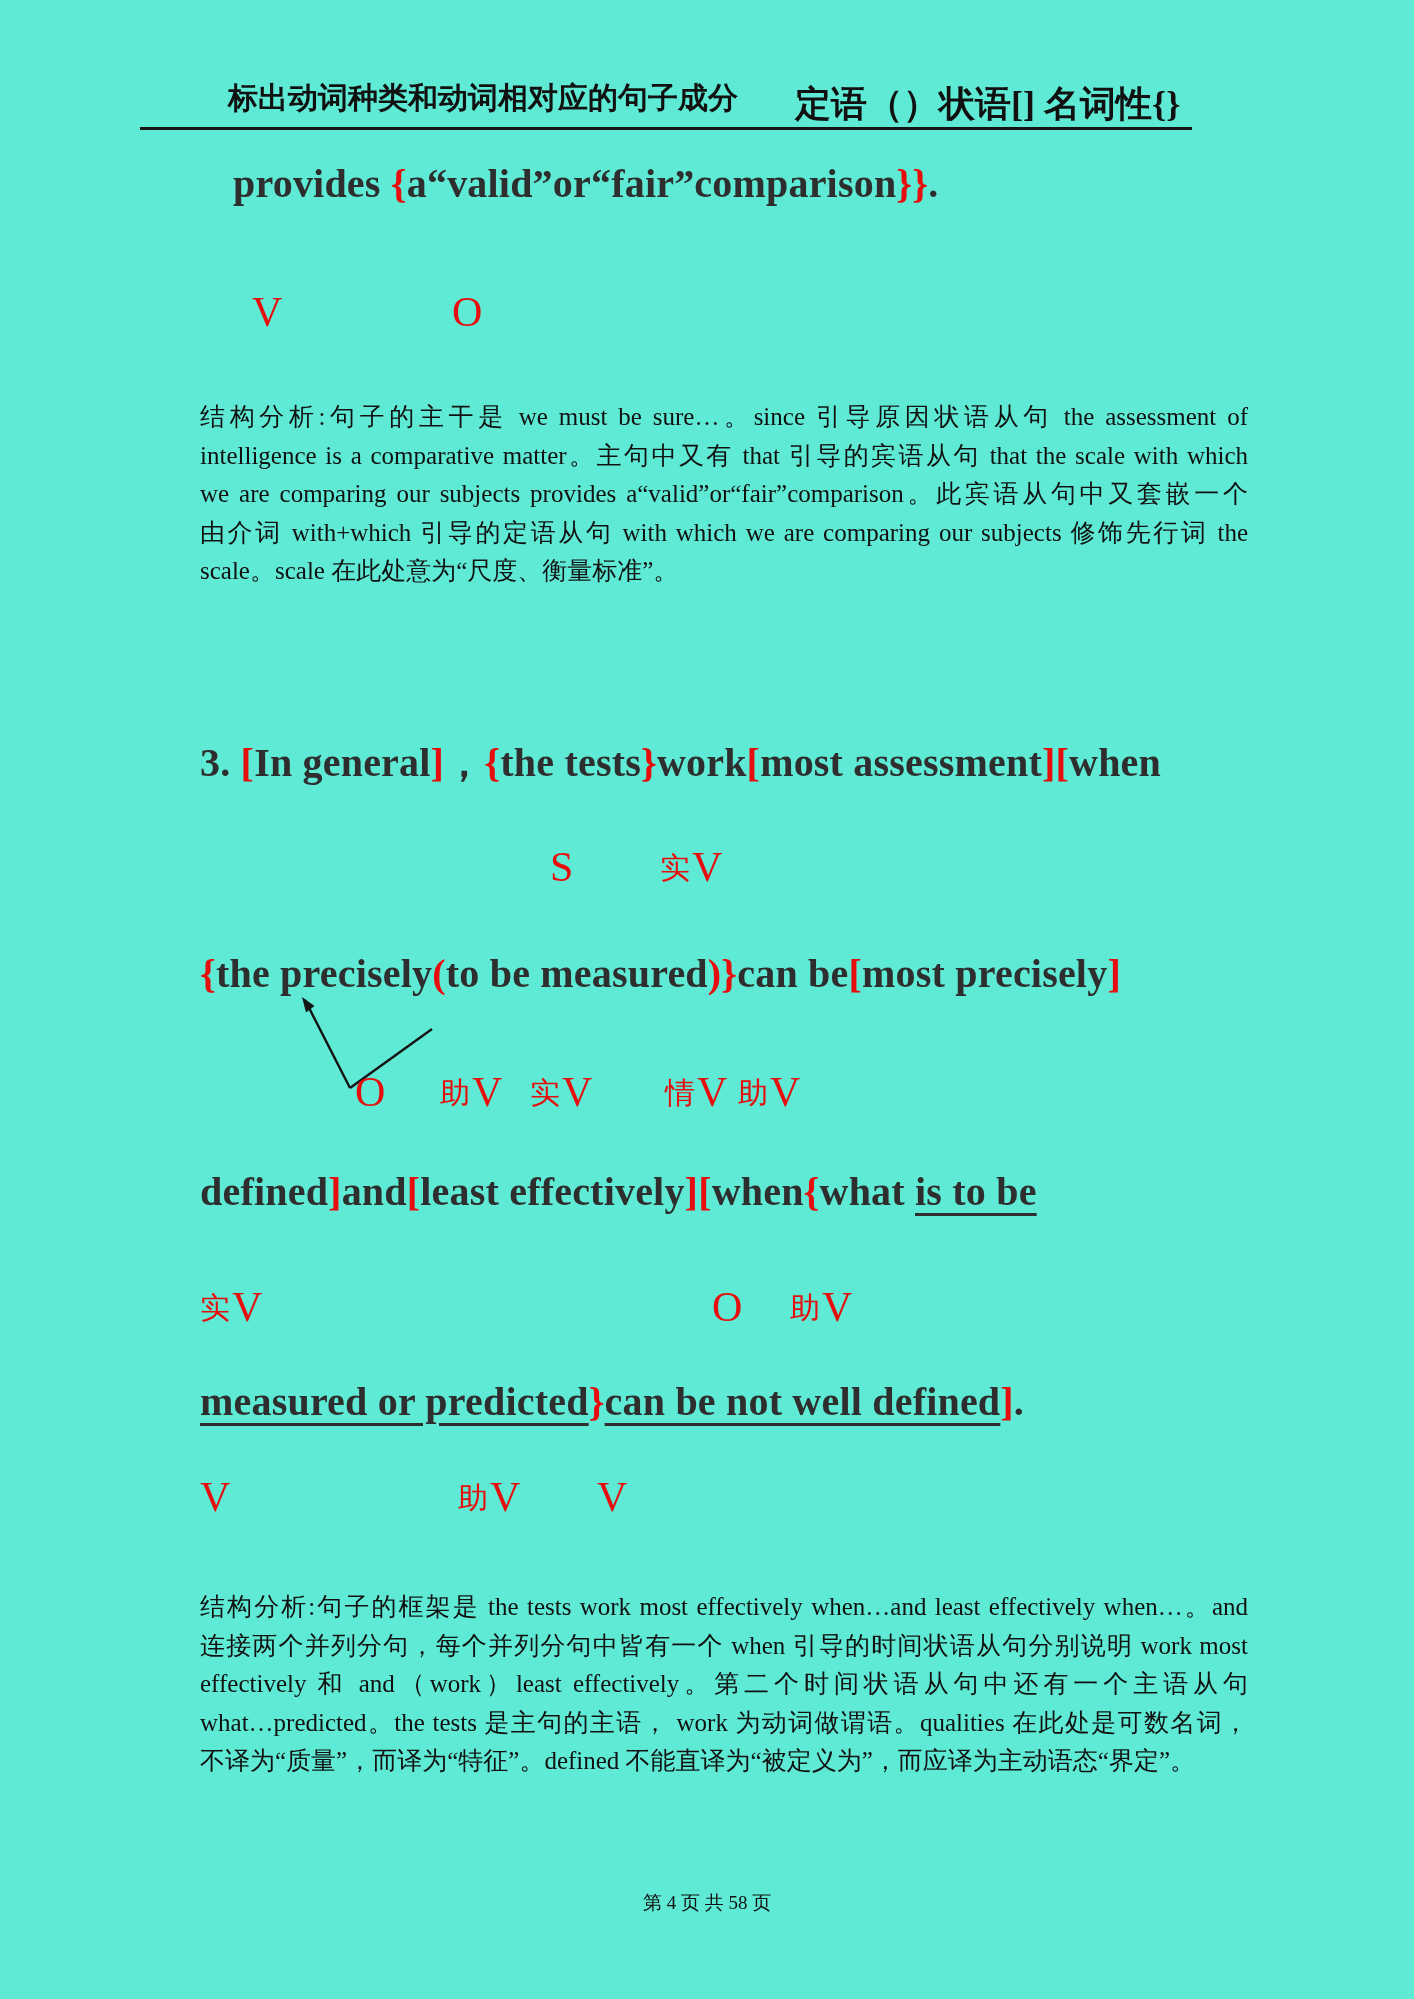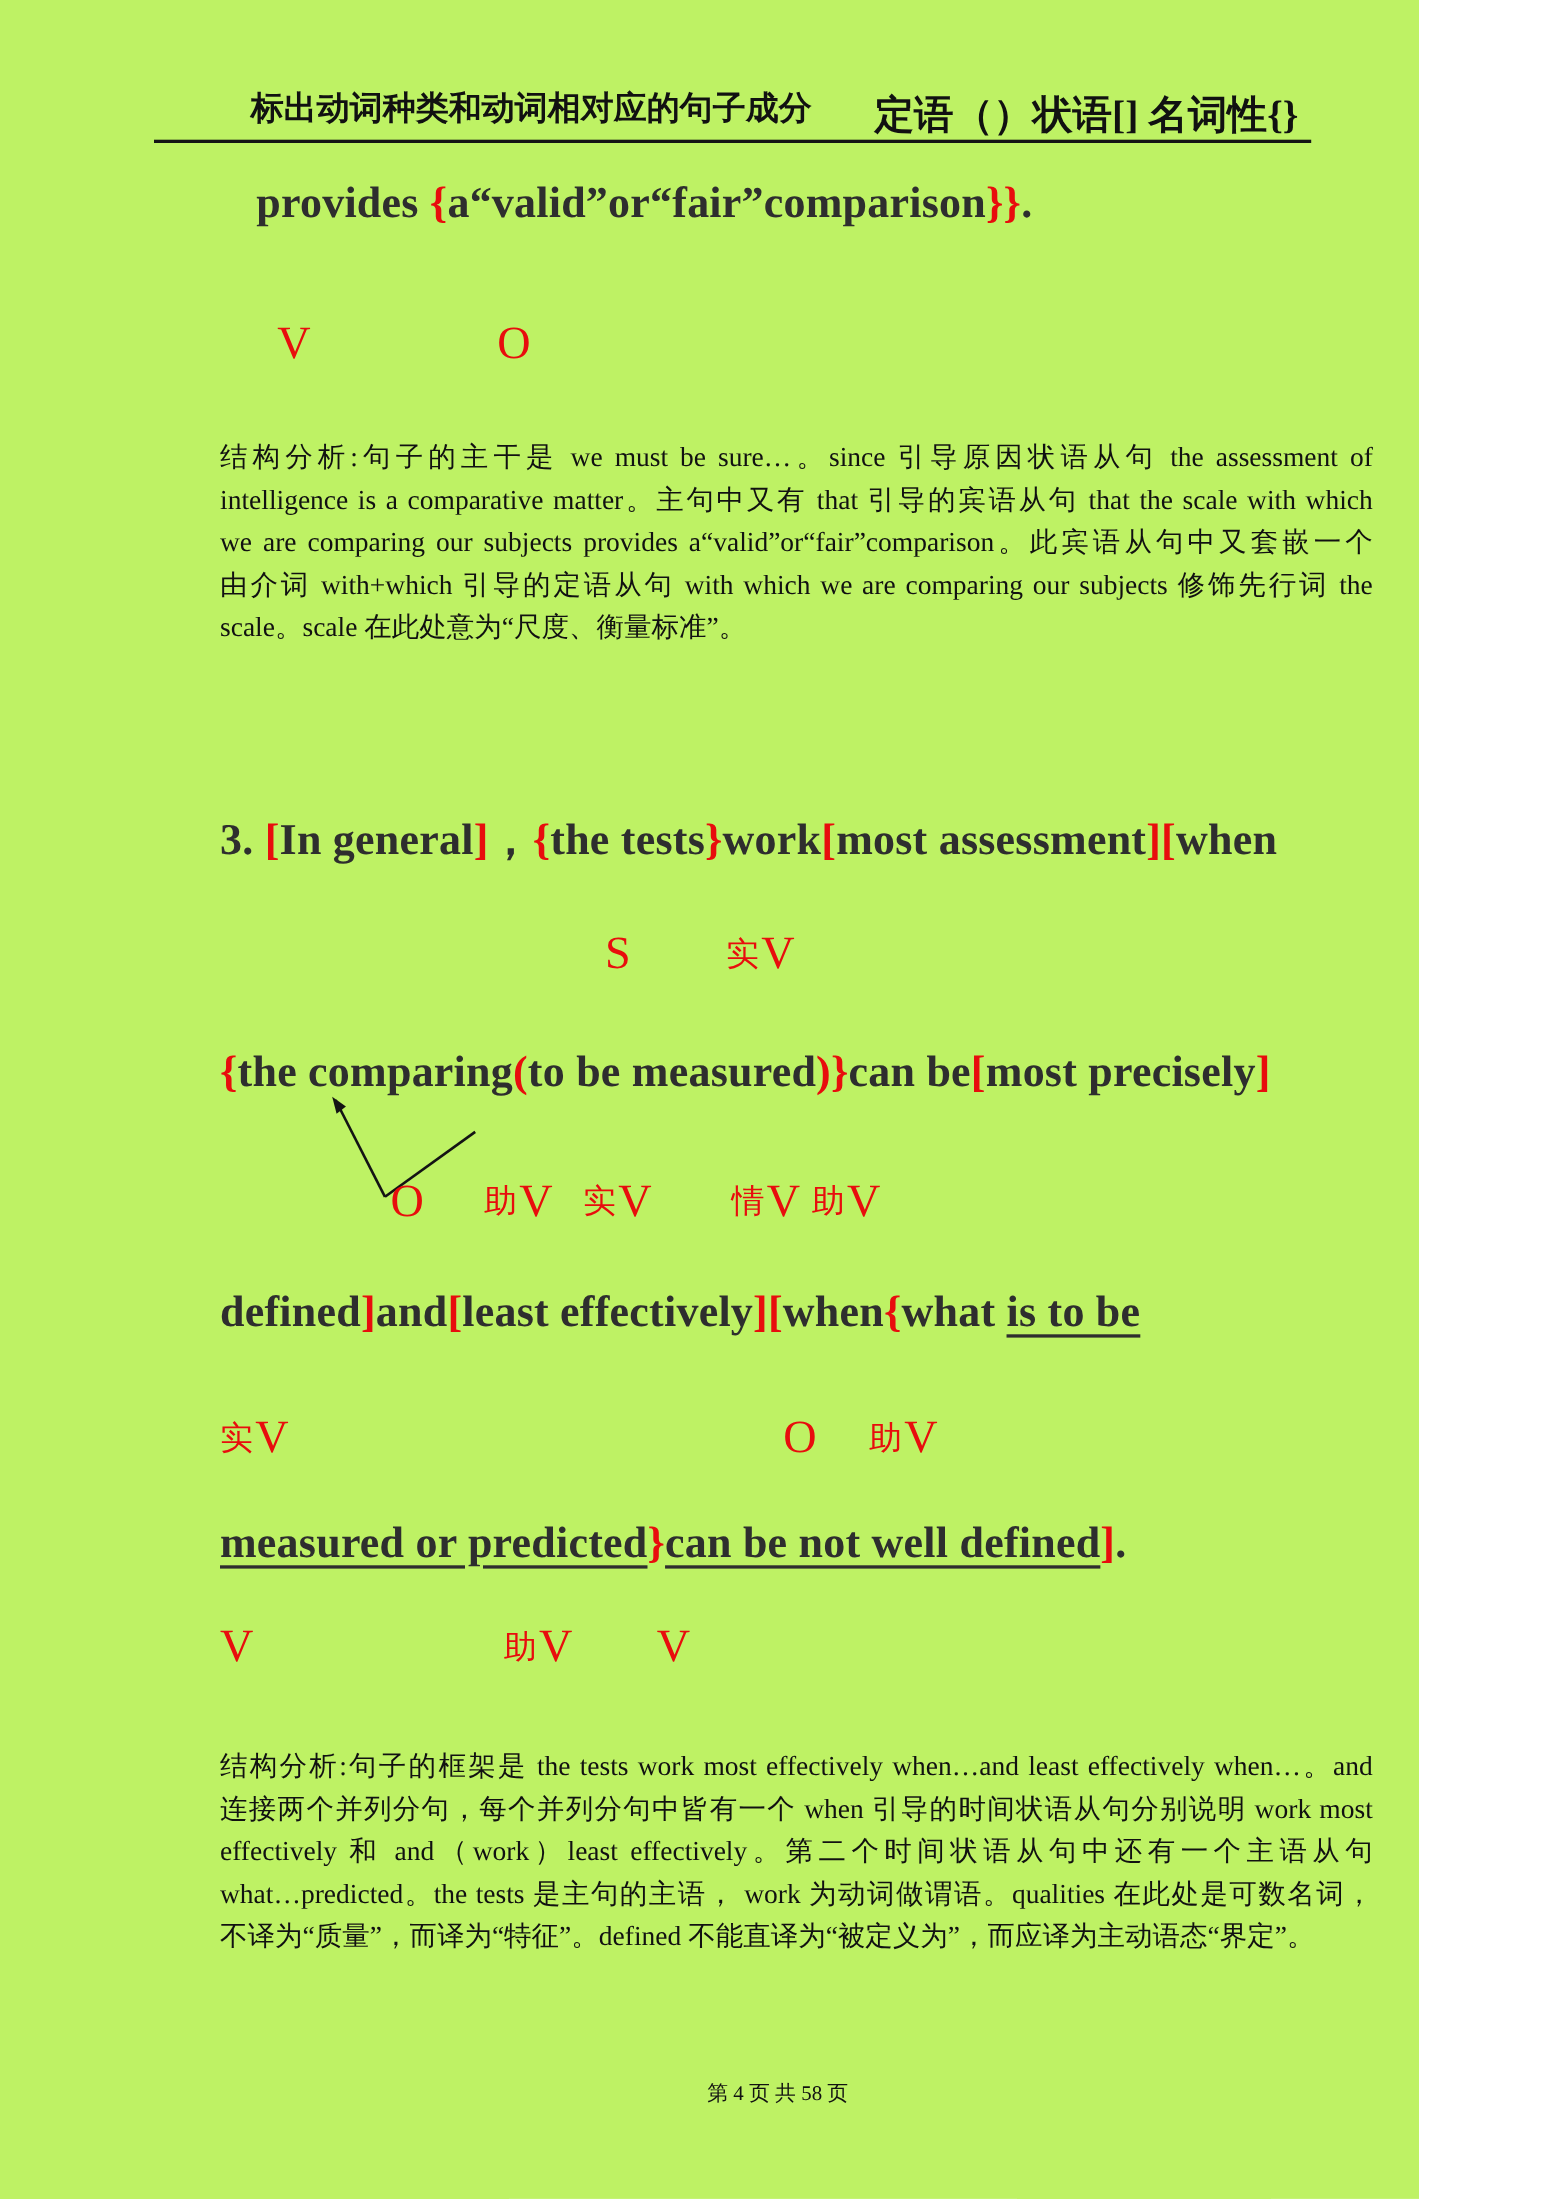--- a/index.html
+++ b/index.html
@@ -1,18 +1,18 @@
 <!DOCTYPE html>
 <html style="--red: #e80d0d; --ink: #111111;"><head>
 <meta charset="utf-8">
 <style>
   :root { --red:#e80d0d; --ink:#1c1c1c; --bold-ink:#2e2e2e; }
   html,body { margin:0; padding:0; background:#ffffff; }
   .page {
-    position:relative; width:1290px; height:1999px; background:#bef264;
+    position:relative; width:1414px; height:1999px; background:#5eead4;
     font-family:"Liberation Serif", serif; color:var(--ink); overflow:hidden;
   }
   
   .hdr-left  { position:absolute; left:228px; top:78px; font-size:30px; font-weight:bold; color:#111; white-space:nowrap; }
   .hdr-right { position:absolute; left:795px; top:80px; font-size:36px; font-weight:bold; color:#111; white-space:nowrap; }
   .hdr-rule  { position:absolute; left:140px; top:127px; width:1052px; height:3px; background:#151515; }
   
   .big {
     position:absolute; left:200px; font-size:40px; font-weight:bold;
     color:var(--bold-ink); white-space:nowrap; letter-spacing:0.2px;
@@ -56,21 +56,21 @@
       <div class="para-line last">scale。scale 在此处意为“尺度、衡量标准”。</div>
     </div>
 
   <div class="big" style="top:735px;"><span>3. </span><span class="red">[</span><span>In general</span><span class="red">]</span><span>，</span><span class="red">{</span><span>the tests</span><span class="red">}</span><span>work</span><span class="red">[</span><span>most assessment</span><span class="red">]</span><span class="red">[</span><span>when</span></div>
 
   <div class="marker-row" style="top:843px;">
       <span class="marker" style="left: 550px;">S</span>
       <span class="marker" style="left: 660px;"><span class="cjk">实</span>V</span>
     </div>
 
-  <div class="big" style="top:950px;"><span class="red">{</span><span>the comparing</span><span class="red">(</span><span>to be measured</span><span class="red">)</span><span class="red">}</span><span>can be</span><span class="red">[</span><span>most precisely</span><span class="red">]</span></div>
+  <div class="big" style="top:950px;"><span class="red">{</span><span>the precisely</span><span class="red">(</span><span>to be measured</span><span class="red">)</span><span class="red">}</span><span>can be</span><span class="red">[</span><span>most precisely</span><span class="red">]</span></div>
 
   <svg class="arrow-svg" width="170" height="115" viewBox="0 0 170 115">
     <line x1="70" y1="103" x2="25" y2="15" stroke="#141414" stroke-width="2.4"></line>
     <line x1="70" y1="103" x2="152" y2="44" stroke="#141414" stroke-width="2.4"></line>
     <polygon points="22,12 34.5,21 26,27.5" fill="#141414"></polygon>
   </svg>
 
   <div class="marker-row" style="top:1068px;">
       <span class="marker" style="left: 355px;">O</span>
       <span class="marker" style="left: 440px;"><span class="cjk">助</span>V</span>

